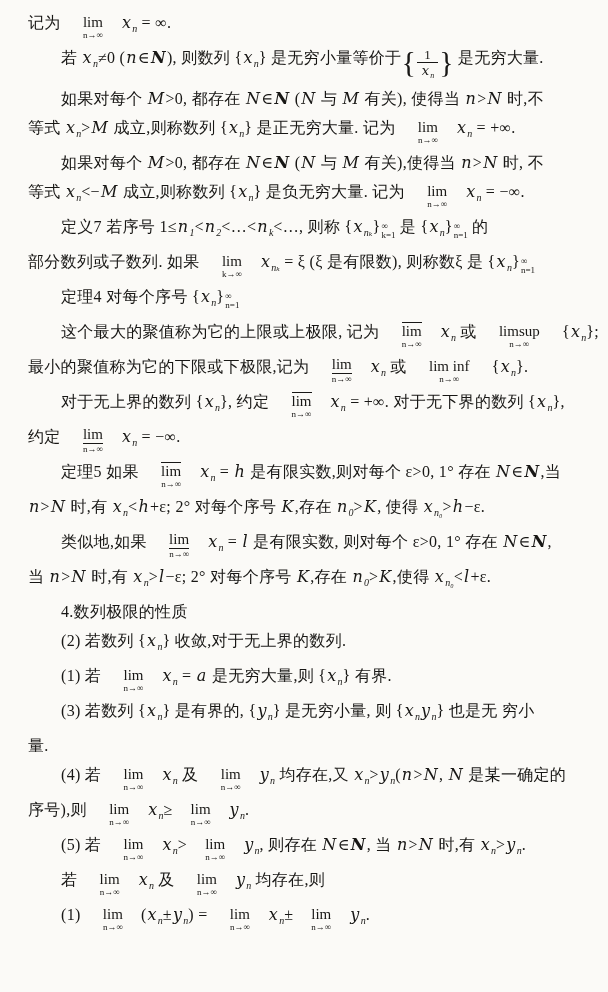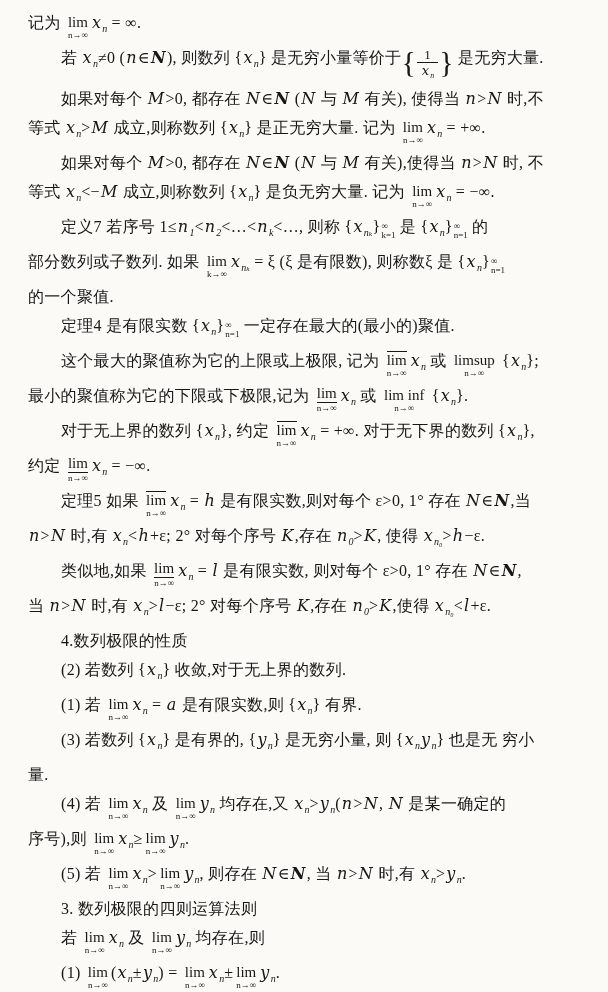--- a/index.html
+++ b/index.html
@@ -19,21 +19,21 @@
   }
   .line.in{padding-left:33px;}
   .t{}
   .b{font-weight:normal;}
   .i{font-style:italic;font-family:"DejaVu Serif",serif;padding:0 1px;}
   .bi{font-style:italic;font-weight:bold;font-family:"DejaVu Serif",serif;padding:0 1px;}
   .ms{white-space:nowrap;text-align:center;}
   .sb{font-size:10px;font-style:italic;vertical-align:-4px;letter-spacing:0;}
   .lim{
     display:inline-block;text-align:center;vertical-align:-10px;
-    line-height:1;margin:0 3px;letter-spacing:0;
+    line-height:1;margin:0 18px;letter-spacing:0;
   }
   .lim .w{display:block;font-size:15px;line-height:15px;font-style:normal;}
   .lim .w.o{border-top:1.5px solid #181715;padding-top:1px;}
   .lim .w.uu{border-bottom:1.5px solid #181715;padding-bottom:1px;}
   .lim .lu{display:block;font-size:9px;line-height:9px;margin-top:1px;}
   .stk{
     display:inline-block;vertical-align:-6px;line-height:1;
     text-align:left;margin-left:1px;letter-spacing:0;
   }
   .stk span{display:block;font-size:9px;line-height:9px;}
@@ -52,34 +52,32 @@
 
 <div class="pg">
     <div class="line"><span class="t">记为 </span><span class="lim"><span class="w">lim</span><span class="lu">n→∞</span></span><span class="ms"><span class="i">x</span><span class="sb">n</span></span><span class="t"> = ∞.</span></div>
     <div class="line in"><span class="t">若 </span><span class="ms"><span class="i">x</span><span class="sb">n</span></span><span class="t">≠0 (</span><span class="i">n</span><span class="t">∈</span><span class="bi">N</span><span class="t">), 则数列 {</span><span class="ms"><span class="i">x</span><span class="sb">n</span></span><span class="t">} 是无穷小量等价于</span><span class="big">{</span><span class="frac"><span class="fn"><span class="t">1</span></span><span class="fb"></span><span class="fd"><span class="ms"><span class="i">x</span><span class="sb">n</span></span></span></span><span class="big">}</span><span class="t"> 是无穷大量.</span></div>
     <div class="line in"><span class="t">如果对每个 </span><span class="i">M</span><span class="t">&gt;0, 都存在 </span><span class="i">N</span><span class="t">∈</span><span class="bi">N</span><span class="t"> (</span><span class="i">N</span><span class="t"> 与 </span><span class="i">M</span><span class="t"> 有关), 使得当 </span><span class="i">n</span><span class="t">&gt;</span><span class="i">N</span><span class="t"> 时,不</span></div>
     <div class="line"><span class="t">等式 </span><span class="ms"><span class="i">x</span><span class="sb">n</span></span><span class="t">&gt;</span><span class="i">M</span><span class="t"> 成立,则称数列 {</span><span class="ms"><span class="i">x</span><span class="sb">n</span></span><span class="t">} 是</span><span class="b">正无穷大量</span><span class="t">. 记为 </span><span class="lim"><span class="w">lim</span><span class="lu">n→∞</span></span><span class="ms"><span class="i">x</span><span class="sb">n</span></span><span class="t"> = +∞.</span></div>
     <div class="line in"><span class="t">如果对每个 </span><span class="i">M</span><span class="t">&gt;0, 都存在 </span><span class="i">N</span><span class="t">∈</span><span class="bi">N</span><span class="t"> (</span><span class="i">N</span><span class="t"> 与 </span><span class="i">M</span><span class="t"> 有关),使得当 </span><span class="i">n</span><span class="t">&gt;</span><span class="i">N</span><span class="t"> 时, 不</span></div>
     <div class="line"><span class="t">等式 </span><span class="ms"><span class="i">x</span><span class="sb">n</span></span><span class="t">&lt;−</span><span class="i">M</span><span class="t"> 成立,则称数列 {</span><span class="ms"><span class="i">x</span><span class="sb">n</span></span><span class="t">} 是</span><span class="b">负无穷大量</span><span class="t">. 记为 </span><span class="lim"><span class="w">lim</span><span class="lu">n→∞</span></span><span class="ms"><span class="i">x</span><span class="sb">n</span></span><span class="t"> = −∞.</span></div>
     <div class="line in"><span class="b">定义7</span><span class="t"> 若序号 1≤</span><span class="ms"><span class="i">n</span><span class="sb">1</span></span><span class="t">&lt;</span><span class="ms"><span class="i">n</span><span class="sb">2</span></span><span class="t">&lt;…&lt;</span><span class="ms"><span class="i">n</span><span class="sb">k</span></span><span class="t">&lt;…, 则称 {</span><span class="ms"><span class="i">x</span><span class="sb">nₖ</span></span><span class="t">}</span><span class="stk"><span>∞</span><span>k=1</span></span><span class="t"> 是 {</span><span class="ms"><span class="i">x</span><span class="sb">n</span></span><span class="t">}</span><span class="stk"><span>∞</span><span>n=1</span></span><span class="t"> 的</span></div>
     <div class="line"><span class="b">部分数列或子数列</span><span class="t">. 如果 </span><span class="lim"><span class="w">lim</span><span class="lu">k→∞</span></span><span class="ms"><span class="i">x</span><span class="sb">nₖ</span></span><span class="t"> = ξ (ξ 是有限数), 则称数ξ 是 {</span><span class="ms"><span class="i">x</span><span class="sb">n</span></span><span class="t">}</span><span class="stk"><span>∞</span><span>n=1</span></span></div>
-    <div class="line"><span class="t">的一个</span><span class="b">聚值</span><span class="t">.</span></div>
-    <div class="line in"><span class="b">定理4</span><span class="t"> 是有限实数 {</span><span class="ms"><span class="i">x</span><span class="sb">n</span></span><span class="t">}</span><span class="stk"><span>∞</span><span>n=1</span></span><span class="t"> 一定存在最大的(最小的)聚值.</span></div>
+    <div class="line in"><span class="b">定理4</span><span class="t"> 对每个序号 {</span><span class="ms"><span class="i">x</span><span class="sb">n</span></span><span class="t">}</span><span class="stk"><span>∞</span><span>n=1</span></span></div>
     <div class="line in"><span class="t">这个最大的聚值称为它的</span><span class="b">上限或上极限</span><span class="t">, 记为 </span><span class="lim"><span class="w o">lim</span><span class="lu">n→∞</span></span><span class="ms"><span class="i">x</span><span class="sb">n</span></span><span class="t"> 或 </span><span class="lim"><span class="w">limsup</span><span class="lu">n→∞</span></span><span class="t"> {</span><span class="ms"><span class="i">x</span><span class="sb">n</span></span><span class="t">};</span></div>
     <div class="line"><span class="t">最小的聚值称为它的</span><span class="b">下限或下极限</span><span class="t">,记为 </span><span class="lim"><span class="w uu">lim</span><span class="lu">n→∞</span></span><span class="ms"><span class="i">x</span><span class="sb">n</span></span><span class="t"> 或 </span><span class="lim"><span class="w">lim inf</span><span class="lu">n→∞</span></span><span class="t"> {</span><span class="ms"><span class="i">x</span><span class="sb">n</span></span><span class="t">}.</span></div>
     <div class="line in"><span class="t">对于无上界的数列 {</span><span class="ms"><span class="i">x</span><span class="sb">n</span></span><span class="t">}, 约定 </span><span class="lim"><span class="w o">lim</span><span class="lu">n→∞</span></span><span class="ms"><span class="i">x</span><span class="sb">n</span></span><span class="t"> = +∞. 对于无下界的数列 {</span><span class="ms"><span class="i">x</span><span class="sb">n</span></span><span class="t">},</span></div>
     <div class="line"><span class="t">约定 </span><span class="lim"><span class="w uu">lim</span><span class="lu">n→∞</span></span><span class="ms"><span class="i">x</span><span class="sb">n</span></span><span class="t"> = −∞.</span></div>
     <div class="line in"><span class="b">定理5</span><span class="t"> 如果 </span><span class="lim"><span class="w o">lim</span><span class="lu">n→∞</span></span><span class="ms"><span class="i">x</span><span class="sb">n</span></span><span class="t"> = </span><span class="i">h</span><span class="t"> 是有限实数,则对每个 ε&gt;0, 1° 存在 </span><span class="i">N</span><span class="t">∈</span><span class="bi">N</span><span class="t">,当</span></div>
     <div class="line"><span class="i">n</span><span class="t">&gt;</span><span class="i">N</span><span class="t"> 时,有 </span><span class="ms"><span class="i">x</span><span class="sb">n</span></span><span class="t">&lt;</span><span class="i">h</span><span class="t">+ε; 2° 对每个序号 </span><span class="i">K</span><span class="t">,存在 </span><span class="ms"><span class="i">n</span><span class="sb">0</span></span><span class="t">&gt;</span><span class="i">K</span><span class="t">, 使得 </span><span class="ms"><span class="i">x</span><span class="sb">n₀</span></span><span class="t">&gt;</span><span class="i">h</span><span class="t">−ε.</span></div>
     <div class="line in"><span class="t">类似地,如果 </span><span class="lim"><span class="w uu">lim</span><span class="lu">n→∞</span></span><span class="ms"><span class="i">x</span><span class="sb">n</span></span><span class="t"> = </span><span class="i">l</span><span class="t"> 是有限实数, 则对每个 ε&gt;0, 1° 存在 </span><span class="i">N</span><span class="t">∈</span><span class="bi">N</span><span class="t">,</span></div>
     <div class="line"><span class="t">当 </span><span class="i">n</span><span class="t">&gt;</span><span class="i">N</span><span class="t"> 时,有 </span><span class="ms"><span class="i">x</span><span class="sb">n</span></span><span class="t">&gt;</span><span class="i">l</span><span class="t">−ε; 2° 对每个序号 </span><span class="i">K</span><span class="t">,存在 </span><span class="ms"><span class="i">n</span><span class="sb">0</span></span><span class="t">&gt;</span><span class="i">K</span><span class="t">,使得 </span><span class="ms"><span class="i">x</span><span class="sb">n₀</span></span><span class="t">&lt;</span><span class="i">l</span><span class="t">+ε.</span></div>
     <div class="line in"><span class="t">4.数列极限的性质</span></div>
     <div class="line in"><span class="t">(2) 若数列 {</span><span class="ms"><span class="i">x</span><span class="sb">n</span></span><span class="t">} 收敛,对于无上界的数列.</span></div>
-    <div class="line in"><span class="t">(1) 若 </span><span class="lim"><span class="w">lim</span><span class="lu">n→∞</span></span><span class="ms"><span class="i">x</span><span class="sb">n</span></span><span class="t"> = </span><span class="i">a</span><span class="t"> 是有限实数,则 {</span><span class="ms"><span class="i">x</span><span class="sb">n</span></span><span class="t">} 有界.</span></div>
+    <div class="line in"><span class="t">(1) 若 </span><span class="lim"><span class="w">lim</span><span class="lu">n→∞</span></span><span class="ms"><span class="i">x</span><span class="sb">n</span></span><span class="t"> = </span><span class="i">a</span><span class="t"> 是无穷大量,则 {</span><span class="ms"><span class="i">x</span><span class="sb">n</span></span><span class="t">} 有界.</span></div>
     <div class="line in"><span class="t">(3) 若数列 {</span><span class="ms"><span class="i">x</span><span class="sb">n</span></span><span class="t">} 是有界的, {</span><span class="ms"><span class="i">y</span><span class="sb">n</span></span><span class="t">} 是无穷小量, 则 {</span><span class="ms"><span class="i">x</span><span class="sb">n</span></span><span class="ms"><span class="i">y</span><span class="sb">n</span></span><span class="t">} 也是无 穷小</span></div>
     <div class="line"><span class="t">量.</span></div>
     <div class="line in"><span class="t">(4) 若 </span><span class="lim"><span class="w">lim</span><span class="lu">n→∞</span></span><span class="ms"><span class="i">x</span><span class="sb">n</span></span><span class="t"> 及 </span><span class="lim"><span class="w">lim</span><span class="lu">n→∞</span></span><span class="ms"><span class="i">y</span><span class="sb">n</span></span><span class="t"> 均存在,又 </span><span class="ms"><span class="i">x</span><span class="sb">n</span></span><span class="t">&gt;</span><span class="ms"><span class="i">y</span><span class="sb">n</span></span><span class="t">(</span><span class="i">n</span><span class="t">&gt;</span><span class="i">N</span><span class="t">, </span><span class="i">N</span><span class="t"> 是某一确定的</span></div>
     <div class="line"><span class="t">序号),则 </span><span class="lim"><span class="w">lim</span><span class="lu">n→∞</span></span><span class="ms"><span class="i">x</span><span class="sb">n</span></span><span class="t">≥</span><span class="lim"><span class="w">lim</span><span class="lu">n→∞</span></span><span class="ms"><span class="i">y</span><span class="sb">n</span></span><span class="t">.</span></div>
     <div class="line in"><span class="t">(5) 若 </span><span class="lim"><span class="w">lim</span><span class="lu">n→∞</span></span><span class="ms"><span class="i">x</span><span class="sb">n</span></span><span class="t">&gt;</span><span class="lim"><span class="w">lim</span><span class="lu">n→∞</span></span><span class="ms"><span class="i">y</span><span class="sb">n</span></span><span class="t">, 则存在 </span><span class="i">N</span><span class="t">∈</span><span class="bi">N</span><span class="t">, 当 </span><span class="i">n</span><span class="t">&gt;</span><span class="i">N</span><span class="t"> 时,有 </span><span class="ms"><span class="i">x</span><span class="sb">n</span></span><span class="t">&gt;</span><span class="ms"><span class="i">y</span><span class="sb">n</span></span><span class="t">.</span></div>
-    <div class="line in"><span class="t">3. 数列极限的四则运算法则</span></div>
     <div class="line in"><span class="t">若 </span><span class="lim"><span class="w">lim</span><span class="lu">n→∞</span></span><span class="ms"><span class="i">x</span><span class="sb">n</span></span><span class="t"> 及 </span><span class="lim"><span class="w">lim</span><span class="lu">n→∞</span></span><span class="ms"><span class="i">y</span><span class="sb">n</span></span><span class="t"> 均存在,则</span></div>
     <div class="line in"><span class="t">(1) </span><span class="lim"><span class="w">lim</span><span class="lu">n→∞</span></span><span class="t">(</span><span class="ms"><span class="i">x</span><span class="sb">n</span></span><span class="t">±</span><span class="ms"><span class="i">y</span><span class="sb">n</span></span><span class="t">) = </span><span class="lim"><span class="w">lim</span><span class="lu">n→∞</span></span><span class="ms"><span class="i">x</span><span class="sb">n</span></span><span class="t">±</span><span class="lim"><span class="w">lim</span><span class="lu">n→∞</span></span><span class="ms"><span class="i">y</span><span class="sb">n</span></span><span class="t">.</span></div>
   </div>
 
 </body></html>

